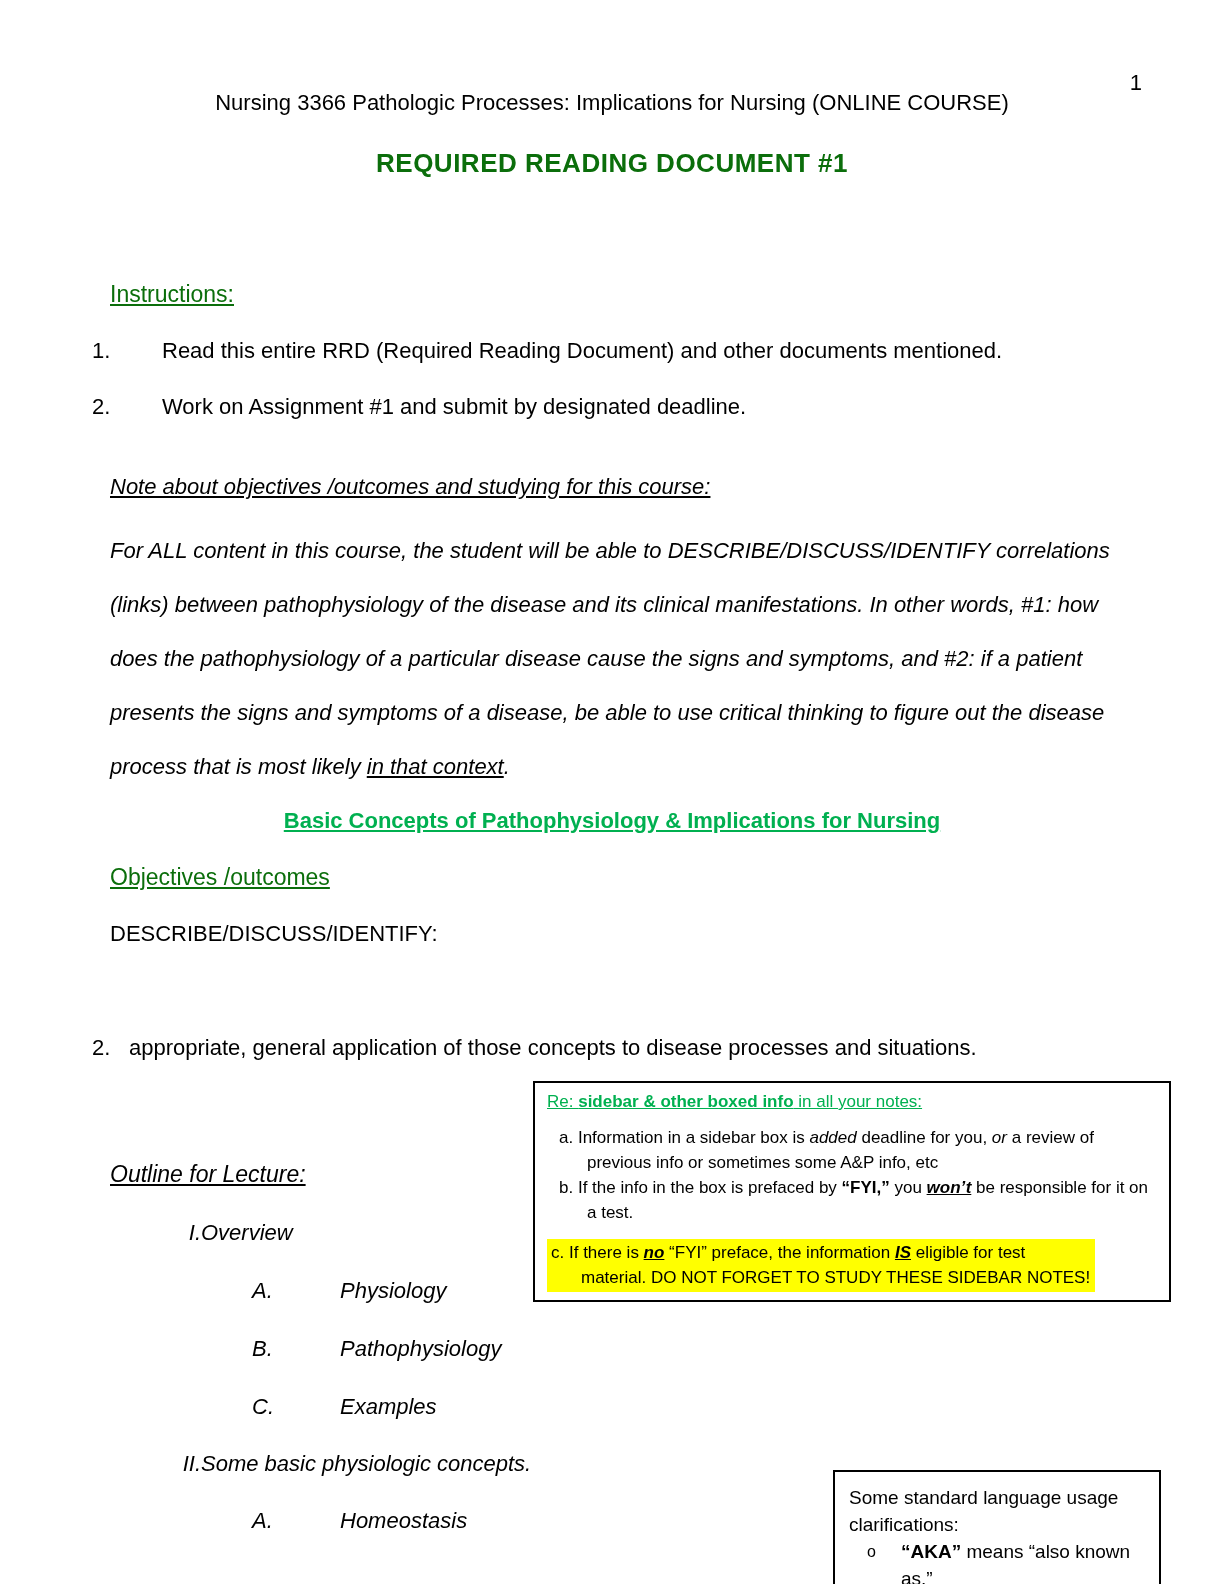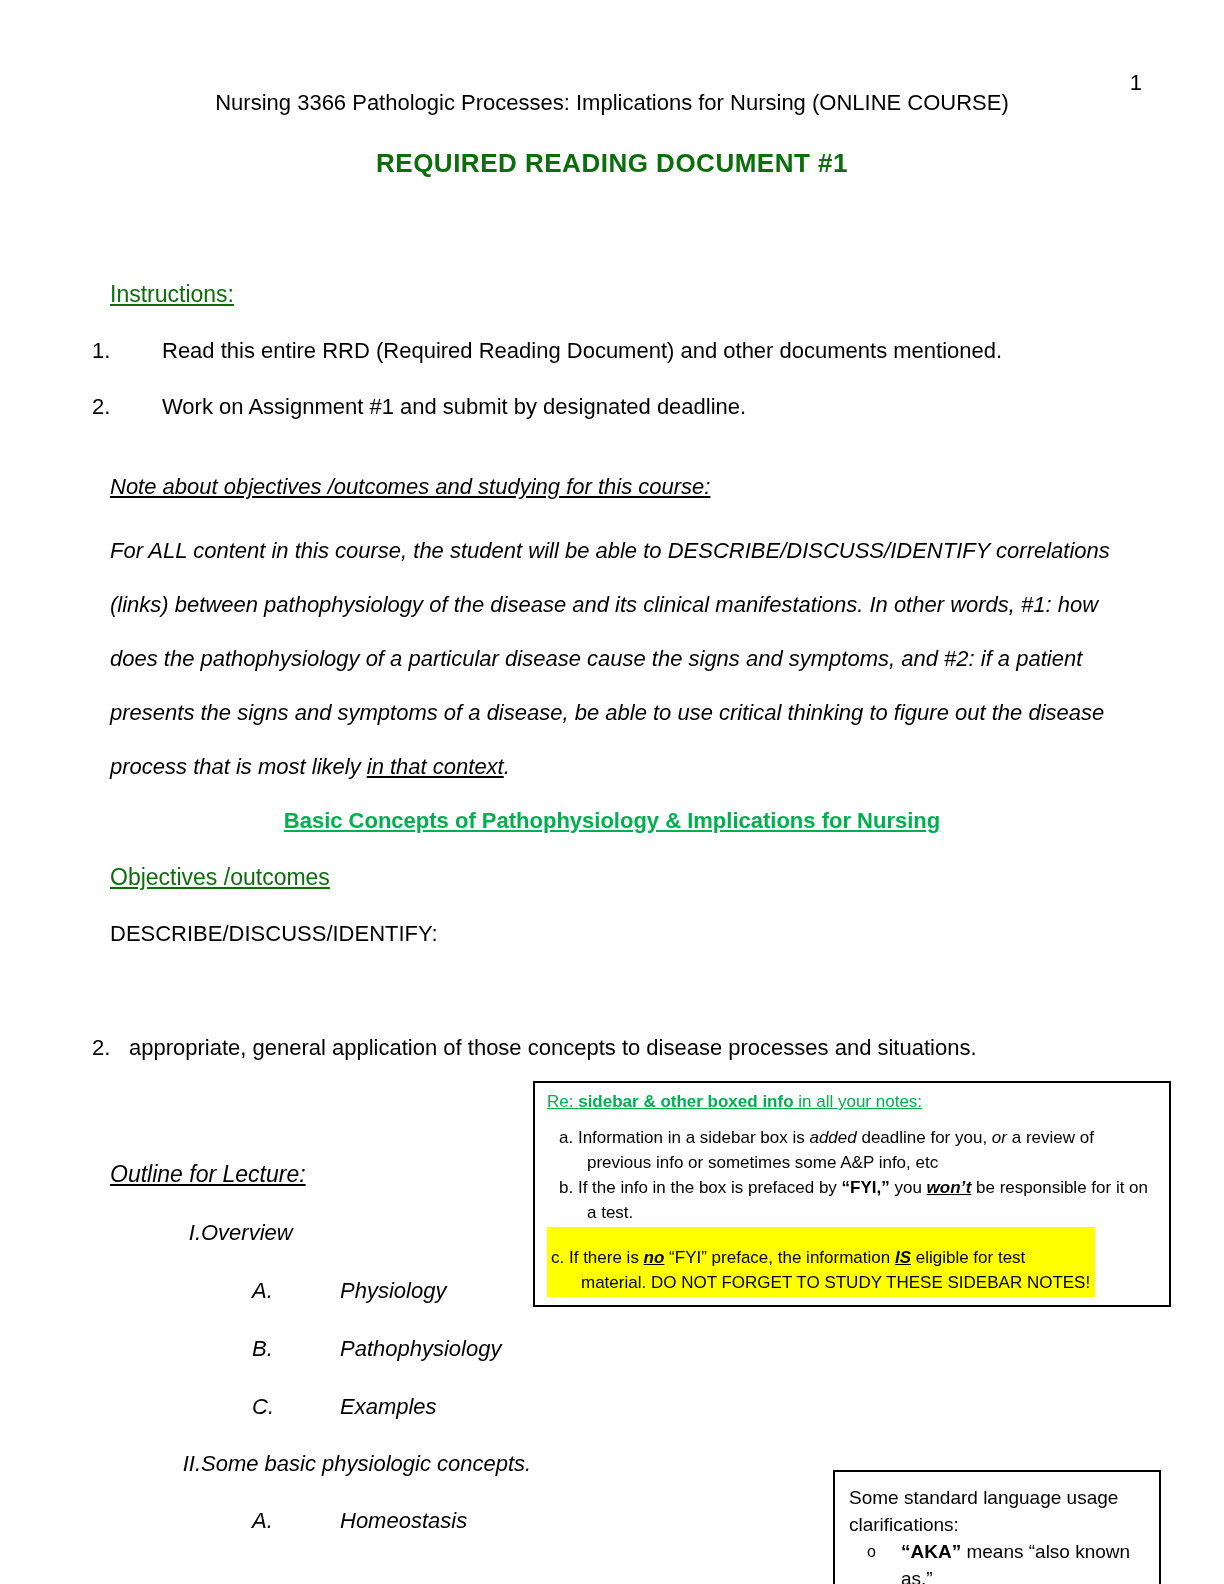--- a/index.html
+++ b/index.html
@@ -45,22 +45,22 @@
     padding:6px 10px 8px 12px;
     font-size:17px;line-height:25px;
   }
   .sidebar-box-heading{color:var(--bright-green,#00B050);text-decoration:underline;margin-bottom:11px;}
   .sidebar-box-heading .b{font-weight:bold;}
   .box-item{padding-left:40px;text-indent:-28px;}
   .box-item .b{font-weight:bold;}
   .box-item .i{font-style:italic;}
   .biu{font-weight:bold;font-style:italic;text-decoration:underline;text-align:right;}
   .highlight-item{
-    margin-top:2px;
-    padding:18px 0 2px 34px;text-indent:-30px;
+    margin-top:14px;
+    padding:1px 0 2px 34px;text-indent:-30px;
     width:514px;
     background:var(--highlight,#FFFF00);
   }
 
   .outline-heading{top:1161px;left:110px;font-size:23px;font-style:italic;text-decoration:underline;}
   .outline-row{position:absolute;font-size:22px;font-style:italic;white-space:nowrap;}
   .outline-row.lvl1{left:124px;text-align:right;}
   .outline-row.lvl1 .num{display:inline-block;width:77px;}
   .outline-row.lvl2{left:252px;}
   .outline-row.lvl2 .num{display:inline-block;width:88px;}

